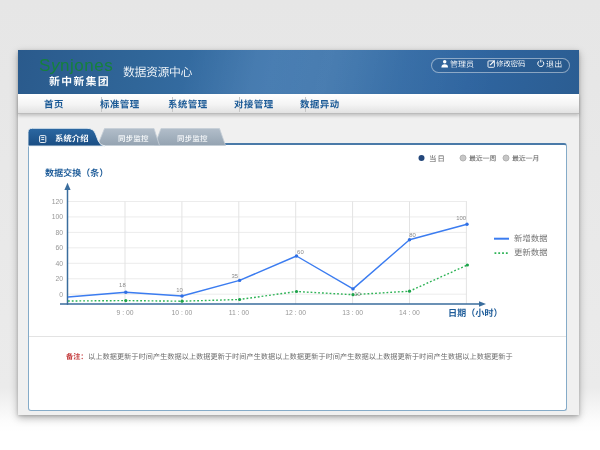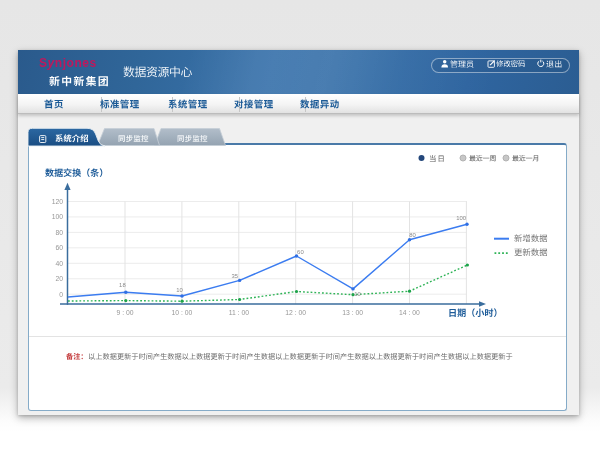--- a/index.html
+++ b/index.html
@@ -1,19 +1,19 @@
 <!DOCTYPE html>
 <html><head><meta charset="utf-8"><style>
 html,body{margin:0;padding:0}
 body{width:600px;height:450px;overflow:hidden;font-family:"Liberation Sans",sans-serif;
 background:linear-gradient(180deg,#e6e6e6 0%,#e9e9e9 55%,#ebebeb 86%,#fcfcfc 93.5%,#ffffff 96%);position:relative}
 .win{position:absolute;left:18px;top:50px;width:561px;height:365px;background:#f0f0f0;box-shadow:0 3px 8px rgba(0,0,0,0.28),0 1px 3px rgba(0,0,0,0.18)}
 .hdr{position:absolute;left:0;top:0;width:561px;height:44px;overflow:hidden;
 background:linear-gradient(103deg,#2a5a8c 0%,#306699 22%,#3a73ac 45%,#366fa8 60%,#2f65a0 80%,#2b5d92 100%)}
-.logo{position:absolute;left:21px;top:56.5px;color:#be185d;font-weight:700;font-size:12px;letter-spacing:0.55px}
+.logo{position:absolute;left:21px;top:56.5px;color:#15803d;font-weight:400;font-size:17px;letter-spacing:0.55px}
 .pill{position:absolute;left:431px;top:7.5px;width:137px;height:13px;border:1px solid rgba(255,255,255,0.45);border-radius:8px;background:rgba(0,0,0,0.05)}
 .nav{position:absolute;left:0;top:44px;width:561px;height:19px;background:linear-gradient(180deg,#ffffff 0%,#f4f4f4 55%,#e2e2e2 100%);border-bottom:1px solid #bcbcbc;box-shadow:0 2px 3px rgba(0,0,0,0.18)}
 .sep{position:absolute;width:1px;background:#c6c6c6}
 .box{position:absolute;left:28px;top:142.5px;width:537px;height:265.5px;background:#fff;border:1px solid #85abc8;border-top:2px solid #4a7aa8;border-radius:3px}
 .noteline{position:absolute;left:29px;top:336px;width:537px;height:1px;background:#e3e3e3}
 </style></head>
 <body>
 <svg width="0" height="0" style="position:absolute">
     <defs>
       <path id="g0" d="M113 -225C94 -171 63 -114 26 -76C48 -62 86 -34 104 -19C143 -64 182 -135 206 -201ZM354 -191C382 -145 416 -81 432 -41L513 -90C502 -56 487 -23 468 6C493 19 541 56 560 77C647 -49 659 -254 659 -401V-408H758V85H874V-408H968V-519H659V-676C758 -694 862 -720 945 -752L852 -841C779 -807 658 -774 548 -754V-401C548 -306 545 -191 513 -92C496 -131 463 -190 432 -234ZM202 -653H351C341 -616 323 -564 308 -527H190L238 -540C233 -571 220 -618 202 -653ZM195 -830C205 -806 216 -777 225 -750H53V-653H189L106 -633C120 -601 131 -559 136 -527H38V-429H229V-352H44V-251H229V-38C229 -28 226 -25 215 -25C204 -25 172 -25 142 -26C156 2 170 44 174 72C228 72 268 71 298 55C329 38 337 12 337 -36V-251H503V-352H337V-429H520V-527H415C429 -559 445 -598 460 -637L374 -653H504V-750H345C334 -783 317 -824 302 -855Z"></path>

